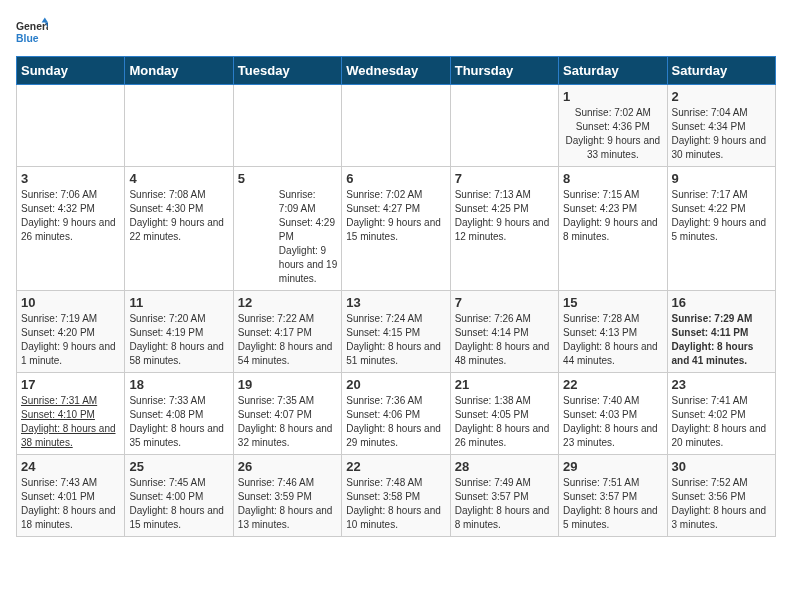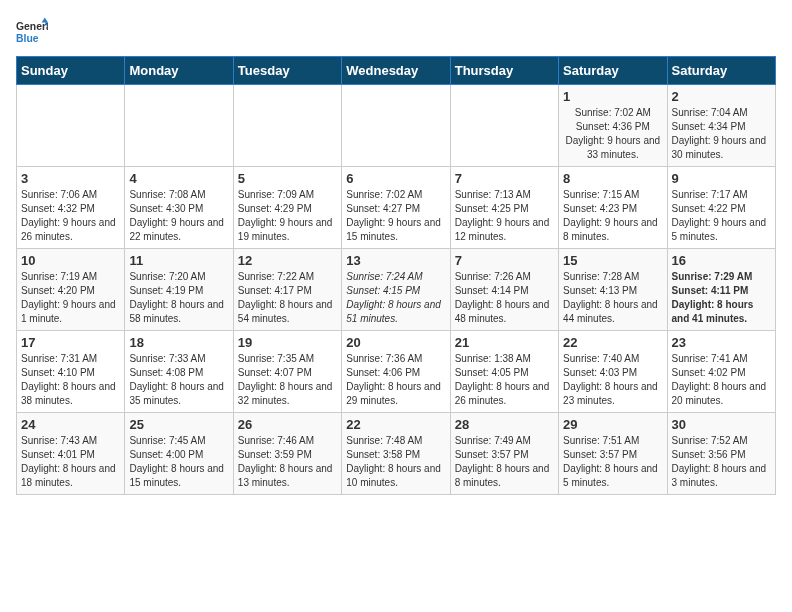--- a/index.html
+++ b/index.html
@@ -136,21 +136,21 @@
 Daylight: 9 hours and 26 minutes.</div>
         </td>
         <td>
           <span class="day-number">4</span>
           <div class="day-info" style="white-space: pre-line;">Sunrise: 7:08 AM
 Sunset: 4:30 PM
 Daylight: 9 hours and 22 minutes.</div>
         </td>
         <td>
           <span class="day-number">5</span>
-          <div class="day-info" style="white-space: pre-line;">Sunrise: 7:09 AM
+          <div class="day-info" style="white-space: pre-line; margin-left: 41px;">Sunrise: 7:09 AM
 Sunset: 4:29 PM
 Daylight: 9 hours and 19 minutes.</div>
         </td>
         <td>
           <span class="day-number">6</span>
           <div class="day-info" style="white-space: pre-line;">Sunrise: 7:02 AM
 Sunset: 4:27 PM
 Daylight: 9 hours and 15 minutes.</div>
         </td>
         <td>
@@ -186,21 +186,21 @@
 Daylight: 8 hours and 58 minutes.</div>
         </td>
         <td>
           <span class="day-number">12</span>
           <div class="day-info" style="white-space: pre-line;">Sunrise: 7:22 AM
 Sunset: 4:17 PM
 Daylight: 8 hours and 54 minutes.</div>
         </td>
         <td>
           <span class="day-number">13</span>
-          <div class="day-info" style="white-space: pre-line; font-style: italic;">Sunrise: 7:24 AM
+          <div class="day-info" style="white-space: pre-line;">Sunrise: 7:24 AM
 Sunset: 4:15 PM
 Daylight: 8 hours and 51 minutes.</div>
         </td>
         <td>
           <span class="day-number">7</span>
           <div class="day-info" style="white-space: pre-line;">Sunrise: 7:26 AM
 Sunset: 4:14 PM
 Daylight: 8 hours and 48 minutes.</div>
         </td>
         <td>
@@ -212,21 +212,21 @@
         <td>
           <span class="day-number">16</span>
           <div class="day-info" style="white-space: pre-line; font-weight: bold;">Sunrise: 7:29 AM
 Sunset: 4:11 PM
 Daylight: 8 hours and 41 minutes.</div>
         </td>
       </tr>
       <tr>
         <td>
           <span class="day-number">17</span>
-          <div class="day-info" style="white-space: pre-line;">Sunrise: 7:31 AM
+          <div class="day-info" style="white-space: pre-line; text-decoration: underline;">Sunrise: 7:31 AM
 Sunset: 4:10 PM
 Daylight: 8 hours and 38 minutes.</div>
         </td>
         <td>
           <span class="day-number">18</span>
           <div class="day-info" style="white-space: pre-line;">Sunrise: 7:33 AM
 Sunset: 4:08 PM
 Daylight: 8 hours and 35 minutes.</div>
         </td>
         <td>

